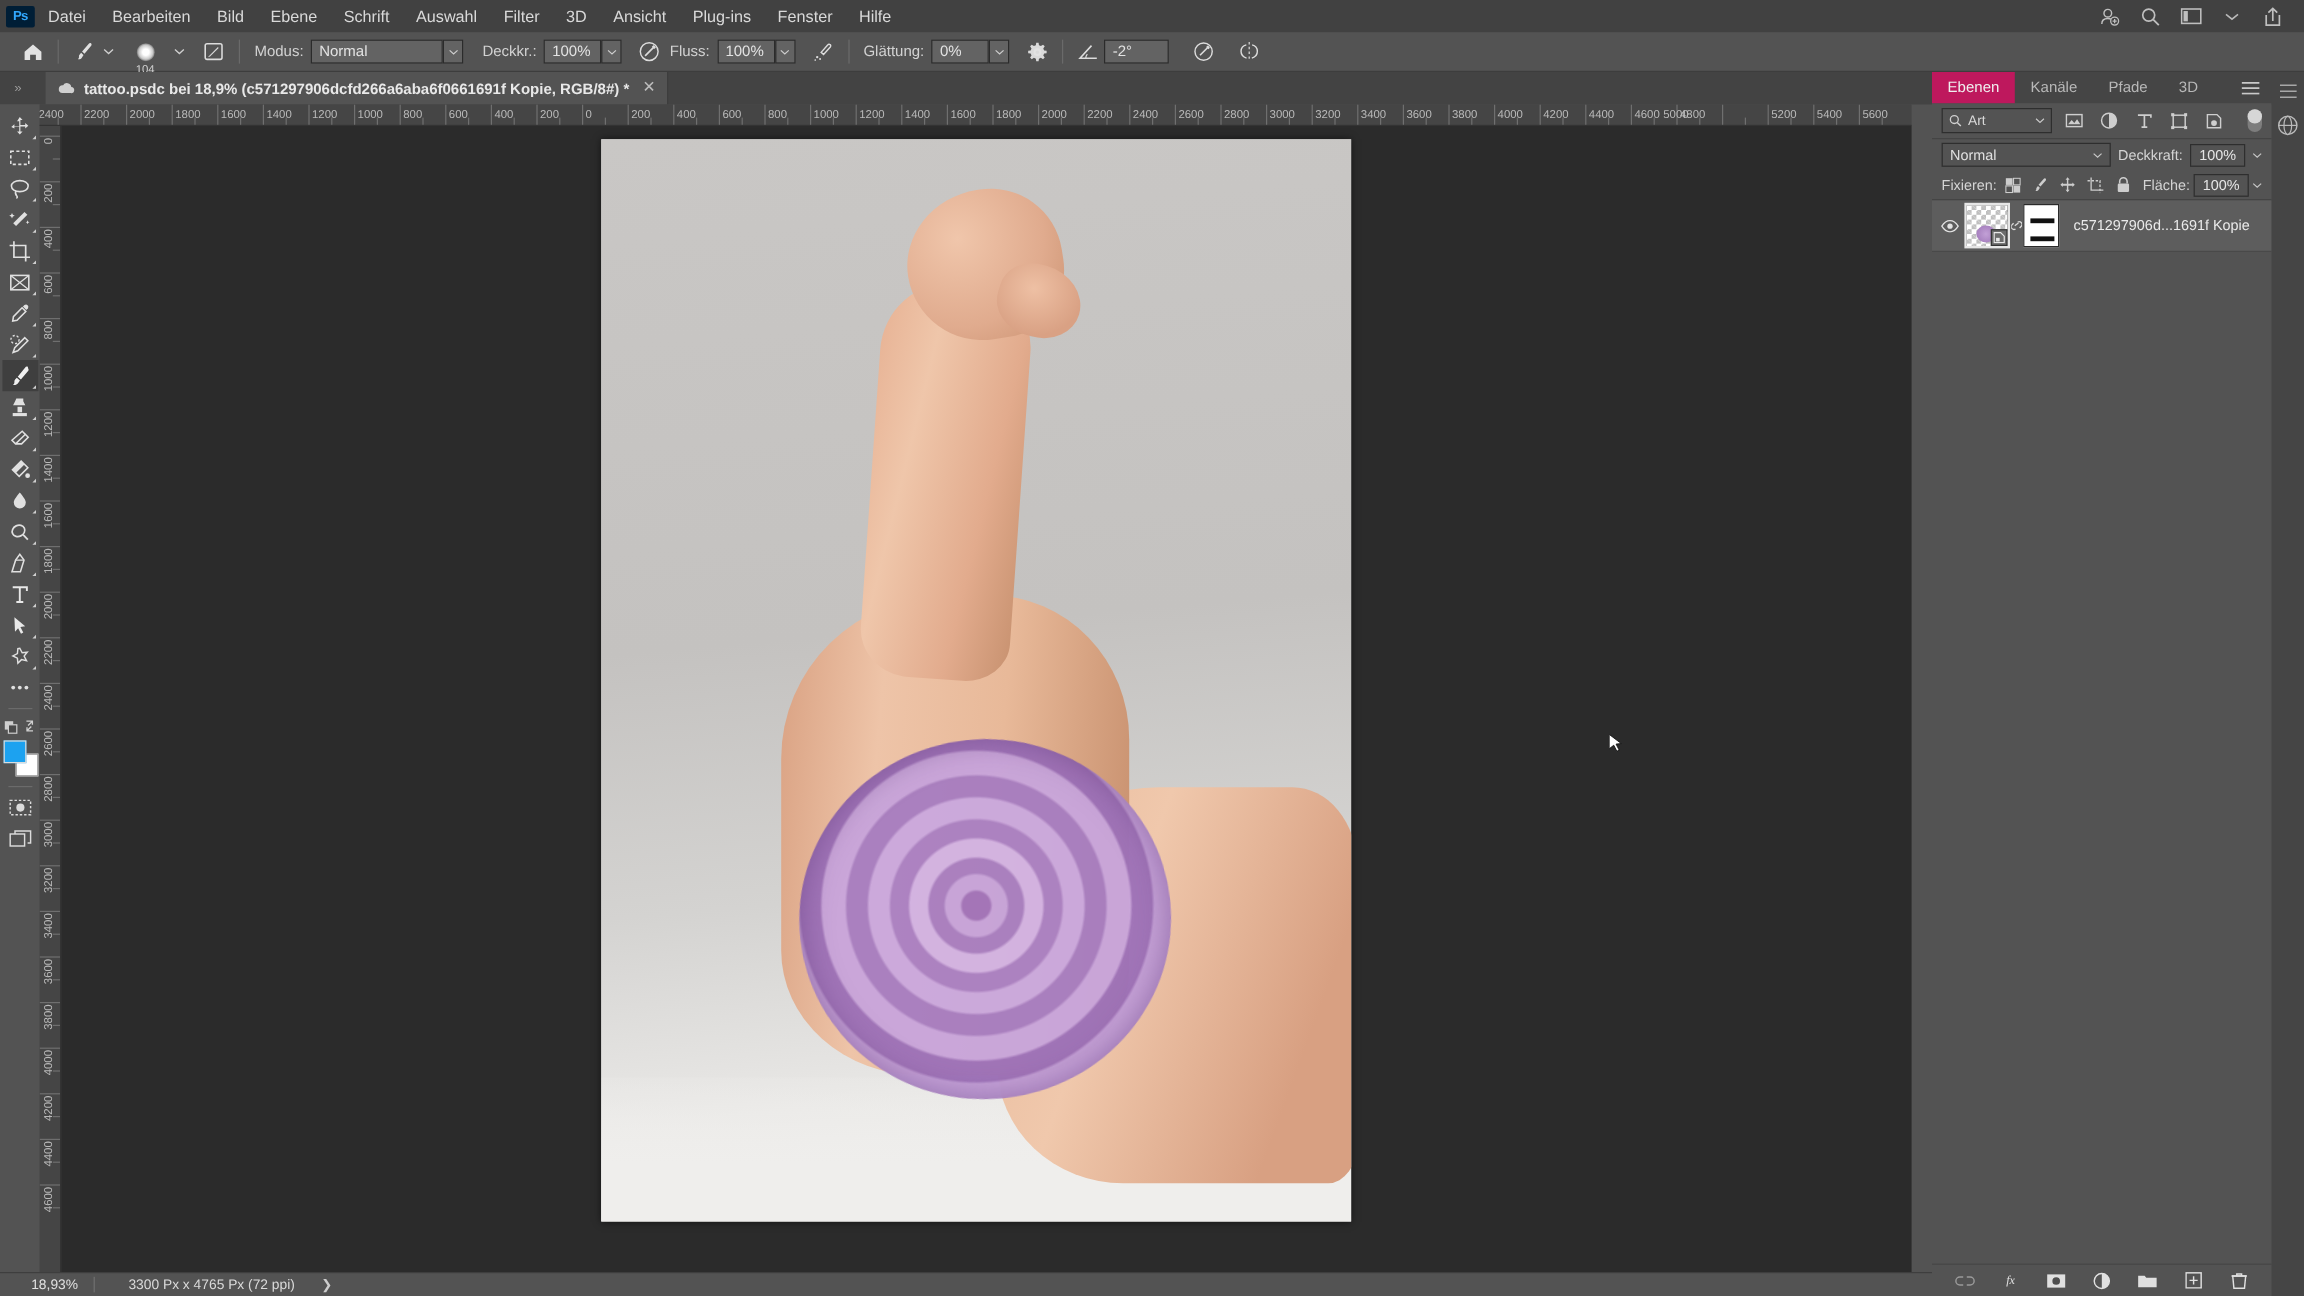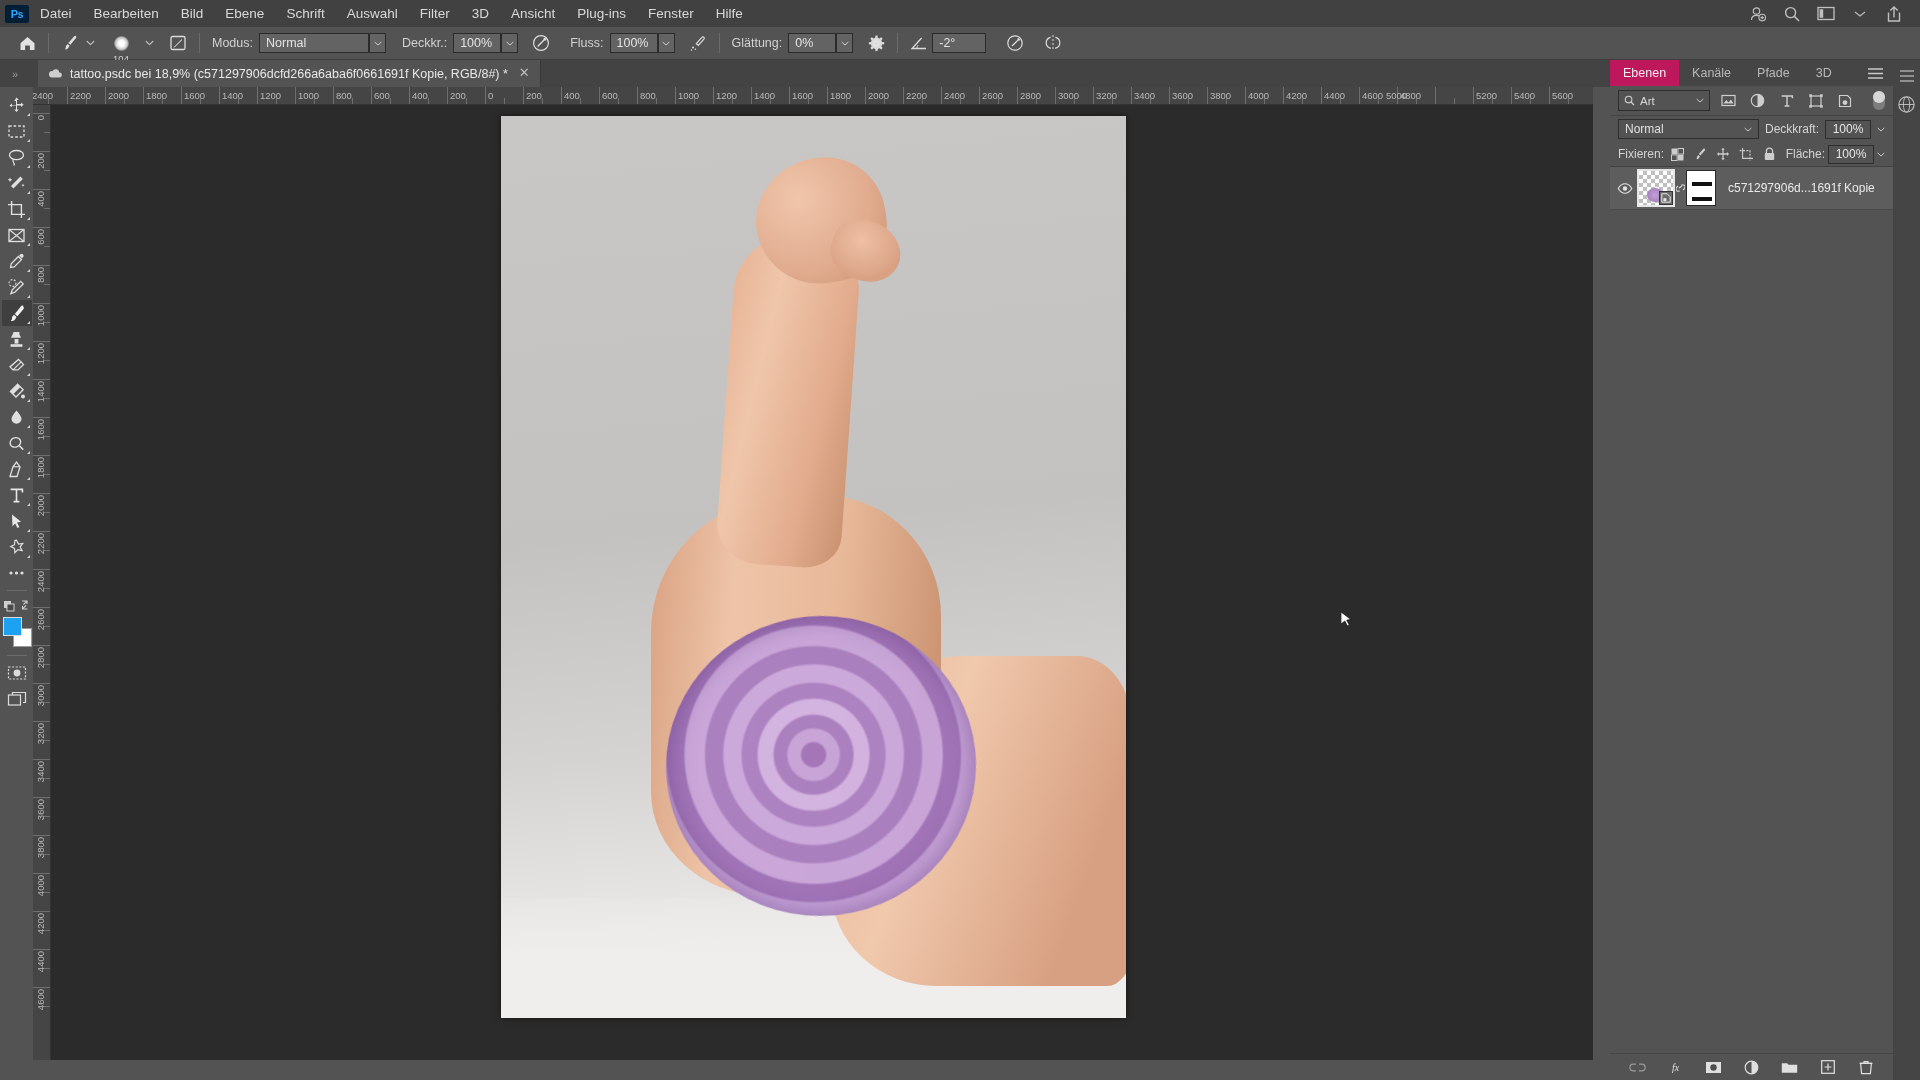--- a/index.html
+++ b/index.html
@@ -34,21 +34,21 @@
   .brush-dot { width:15px; height:15px; border-radius:50%;
     background:radial-gradient(circle,#ffffff 25%, #c9c9c9 55%, rgba(120,120,120,0) 78%); }
   .brush-num { font-size:9.5px; color:#cfcfcf; position:absolute; bottom:-8px; }
 
   
   .tabstrip { position:absolute; left:0; top:60px; width:1920px; height:27px; background:#434343; }
   .expander { position:absolute; left:0; top:60px; width:30px; height:27px; color:#9b9b9b;
     font-size:11px; display:flex; align-items:center; justify-content:center; }
   .doctab { position:absolute; left:38px; top:60px; height:27px; background:#535353;
     display:flex; align-items:center; padding:0 8px 0 10px; gap:7px; border-right:1px solid #383838; }
-  .doctab-title { font-size:12.5px; font-weight:normal; color:#e8e8e8; white-space:nowrap; }
+  .doctab-title { font-size:12.5px; font-weight:bold; color:#e8e8e8; white-space:nowrap; }
   .doctab-close { font-size:13px; color:#bdbdbd; padding:0 2px 2px 4px; }
 
   
   .toolbar { position:absolute; left:0; top:87px; width:33px; height:993px; background:#535353;
     padding-top:5px; display:flex; flex-direction:column; align-items:center; }
   .tool { width:30px; height:26px; display:flex; align-items:center; justify-content:center;
     position:relative; }
   .tool.active { background:#3f3f3f; }
   .tool .corner { position:absolute; right:2px; bottom:2px; width:0; height:0;
     border-left:3px solid transparent; border-bottom:3px solid #cfcfcf; }
@@ -278,21 +278,21 @@
           </svg>
       </div>
     </div>
     <div class="ob-icbtn" style="margin-left:10px">
       <svg width="20" height="20" viewBox="0 0 20 20">
           <circle cx="10" cy="10" r="7.4" fill="none" stroke="#dcdcdc" stroke-width="1.2"></circle>
           <path d="M14.5 5.6L6.6 13.6" stroke="#dcdcdc" stroke-width="1.4"></path>
           <path d="M13.6 4.6l2 2-1.4 1.3-2-2z" fill="#dcdcdc"></path>
         </svg>
     </div>
-    <div class="ob-lbl" style="margin-left:16px">Fluss:</div>
+    <div class="ob-lbl" style="margin-left:4px">Fluss:</div>
     <div class="ob-combo">
       <div class="ob-field" style="width:48px">100%</div>
       <div class="ob-field ob-caret" style="width:17px;padding:0;justify-content:center">
         <svg width="8" height="5" viewBox="0 0 8 5">
             <path d="M.7 1l3.3 3 3.3-3" fill="none" stroke="#cfcfcf" stroke-width="1"></path>
           </svg>
       </div>
     </div>
     <div class="ob-icbtn" style="margin-left:10px">
       <svg width="20" height="20" viewBox="0 0 20 20">
@@ -927,20 +927,26 @@
     </div>
     <div class="mr-ic">
       <svg width="19" height="19" viewBox="0 0 19 19">
           <circle cx="9.5" cy="9.5" r="7.6" fill="none" stroke="#cfcfcf" stroke-width="1.2"></circle>
           <ellipse cx="9.5" cy="9.5" rx="3.2" ry="7.6" fill="none" stroke="#cfcfcf" stroke-width="1"></ellipse>
           <path d="M2 9.5h15" stroke="#cfcfcf" stroke-width="1"></path>
         </svg>
     </div>
   </div>
 
+  <div class="statusbar">
+    <div class="st-zoom">18,93%</div>
+    <div class="st-sep"></div>
+    <div class="st-dims">3300 Px x 4765 Px (72 ppi)</div>
+    <div class="st-arrow">❯</div>
+  </div>
 
   <div class="cursor">
     <svg width="11" height="16" viewBox="0 0 11 16">
         <path d="M0 0l10 7.6-4.3.5 2.6 5-1.9.9-2.6-5L0 12z" fill="#fff" stroke="#111" stroke-width=".7"></path>
       </svg>
   </div>
 
 </div>
 
 </body></html>

